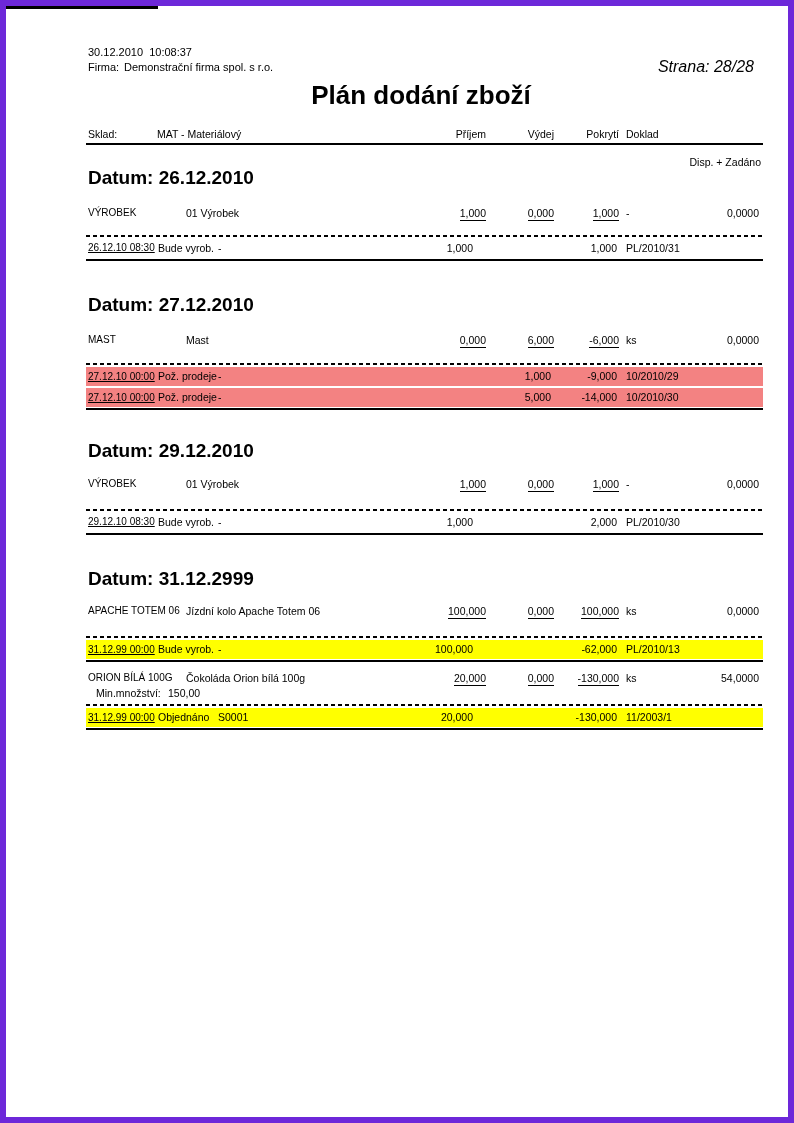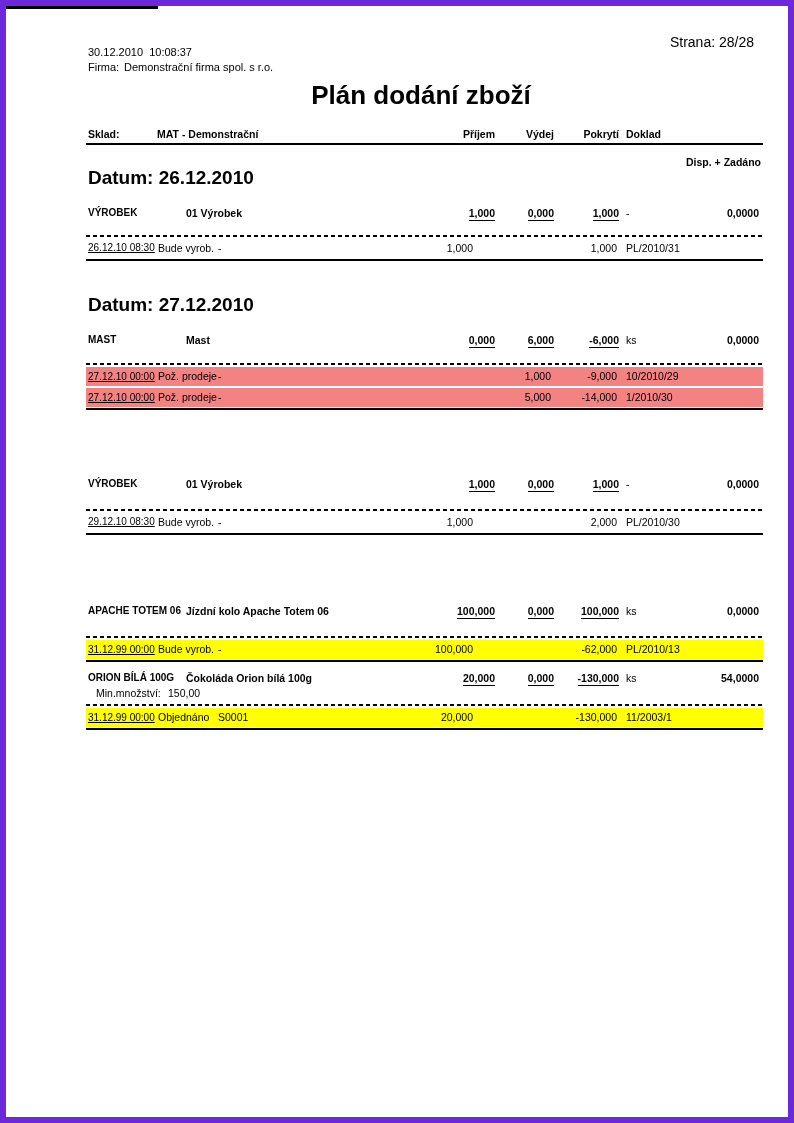--- a/index.html
+++ b/index.html
@@ -3,47 +3,47 @@
 <meta charset="utf-8">
 <style>
   * { margin:0; padding:0; box-sizing:border-box; }
   html,body { background:#fff; }
   body { font-family:"Liberation Sans", sans-serif; color:#000; }
   .page { position:relative; width:794px; height:1123px; background:#fff;
           border:6px solid #6d28d9; overflow:hidden; }
   .corner-mark { position:absolute; top:0; left:0; width:152px; height:3px; background:#000; }
 
   .hdr-datetime { position:absolute; left:82px; top:40px; font-size:11px; white-space:pre; }
-  .hdr-page     { position:absolute; right:34px; top:28px; font-size:14px; }
+  .hdr-page     { position:absolute; right:34px; top:52px; font-size:16px;font-style:italic; }
   .hdr-firm-label { position:absolute; left:82px;  top:55px; font-size:11px; }
   .hdr-firm-name  { position:absolute; left:118px; top:55px; font-size:11px; }
   .title { position:absolute; top:74px; left:0; width:100%; text-align:center;
            font-size:26px; font-weight:bold; padding-left:48px; }
 
   .content { position:absolute; left:80px; top:0; width:677px; height:100%; }
 
   .row  { position:absolute; left:0; right:0; height:14px; font-size:10.5px; line-height:14px; }
   .cell { position:absolute; white-space:nowrap; }
-  .b { font-weight:bold; }
+  .b { font-weight:normal; }
   .u { border-bottom:1px solid #000; padding-bottom:1px; }
 
   .heading { position:absolute; left:2px; font-size:19px; font-weight:bold; line-height:24px; }
 
   .line-solid  { position:absolute; left:0; right:0; height:2px; background:#000; }
   .line-dashed { position:absolute; left:0; right:0; height:2px;
                  background:repeating-linear-gradient(90deg,#000 0 4px,transparent 4px 7px); }
 
   .hl { height:19px; line-height:19px;padding-left:44px; }
 
   
   .x-sklad  { left:2px; }
   .x-skladv { left:71px; }
   .x-pcode  { left:2px; font-size:10px; }
   .x-name   { left:100px; }
-  .x-prijem  { right:268px;margin-left:26px; }
+  .x-prijem  { right:277px;margin-left:26px; }
   .x-vydej   { right:209px; }
   .x-pokryti { right:144px; }
   .x-unit    { left:540px; }
   .x-doklad  { left:540px; }
   .x-disp    { right:4px; }
   .x-disph   { right:2px;margin-top:28px; }
 
   
   .xd-dt     { left:2px; font-size:10px;text-decoration:underline; }
   .xd-type   { left:72px; }
@@ -64,21 +64,21 @@
   <div class="hdr-datetime">30.12.2010  10:08:37</div>
   <div class="hdr-page">Strana: 28/28</div>
   <div class="hdr-firm-label">Firma:</div>
   <div class="hdr-firm-name">Demonstrační firma spol. s r.o.</div>
   <div class="title">Plán dodání zboží</div>
 
   <div class="content">
 
     <div class="row b" style="top:121px">
       <span class="cell x-sklad">Sklad:</span>
-      <span class="cell x-skladv">MAT - Demonstrační</span>
+      <span class="cell x-skladv">MAT - Materiálový</span>
       <span class="cell x-prijem">Příjem</span>
       <span class="cell x-vydej">Výdej</span>
       <span class="cell x-pokryti">Pokrytí</span>
       <span class="cell x-doklad">Doklad</span>
       <span class="cell x-disph">Disp. + Zadáno</span>
     </div>
     <div class="line-solid" style="top:137px"></div>
 
     <div class="heading" style="top:160px">Datum: 26.12.2010</div>
     <div class="row" style="top:200px">
@@ -120,44 +120,46 @@
       <span class="cell xd-vydej">1,000</span>
       <span class="cell xd-pokryti">-9,000</span>
       <span class="cell x-doklad">10/2010/29</span>
     </div>
     <div class="row hl hl-red" style="top: 382px; background: rgb(243, 130, 130);">
       <span class="cell xd-dt">27.12.10 00:00</span>
       <span class="cell xd-type">Pož. prodeje</span>
       <span class="cell xd-code">-</span>
       <span class="cell xd-vydej">5,000</span>
       <span class="cell xd-pokryti">-14,000</span>
-      <span class="cell x-doklad">1/2010/30</span>
+      <span class="cell x-doklad">10/2010/30</span>
     </div>
     <div class="line-solid" style="top:402px"></div>
 
+    <div class="heading" style="top:433px">Datum: 29.12.2010</div>
     <div class="row" style="top:471px">
       <span class="cell x-pcode b">VÝROBEK</span>
       <span class="cell x-name b">01 Výrobek</span>
       <span class="cell x-prijem b"><span class="u">1,000</span></span>
       <span class="cell x-vydej b"><span class="u">0,000</span></span>
       <span class="cell x-pokryti b"><span class="u">1,000</span></span>
       <span class="cell x-unit">-</span>
       <span class="cell x-disp b">0,0000</span>
     </div>
     <div class="line-dashed" style="top:503px"></div>
     <div class="row" style="top:509px">
       <span class="cell xd-dt">29.12.10 08:30</span>
       <span class="cell xd-type">Bude vyrob.</span>
       <span class="cell xd-code">-</span>
       <span class="cell xd-prijem">1,000</span>
       <span class="cell xd-pokryti">2,000</span>
       <span class="cell x-doklad">PL/2010/30</span>
     </div>
     <div class="line-solid" style="top:527px"></div>
 
+    <div class="heading" style="top:561px">Datum: 31.12.2999</div>
 
     <div class="row" style="top:598px">
       <span class="cell x-pcode b">APACHE TOTEM 06</span>
       <span class="cell x-name b">Jízdní kolo Apache Totem 06</span>
       <span class="cell x-prijem b"><span class="u">100,000</span></span>
       <span class="cell x-vydej b"><span class="u">0,000</span></span>
       <span class="cell x-pokryti b"><span class="u">100,000</span></span>
       <span class="cell x-unit">ks</span>
       <span class="cell x-disp b">0,0000</span>
     </div>

